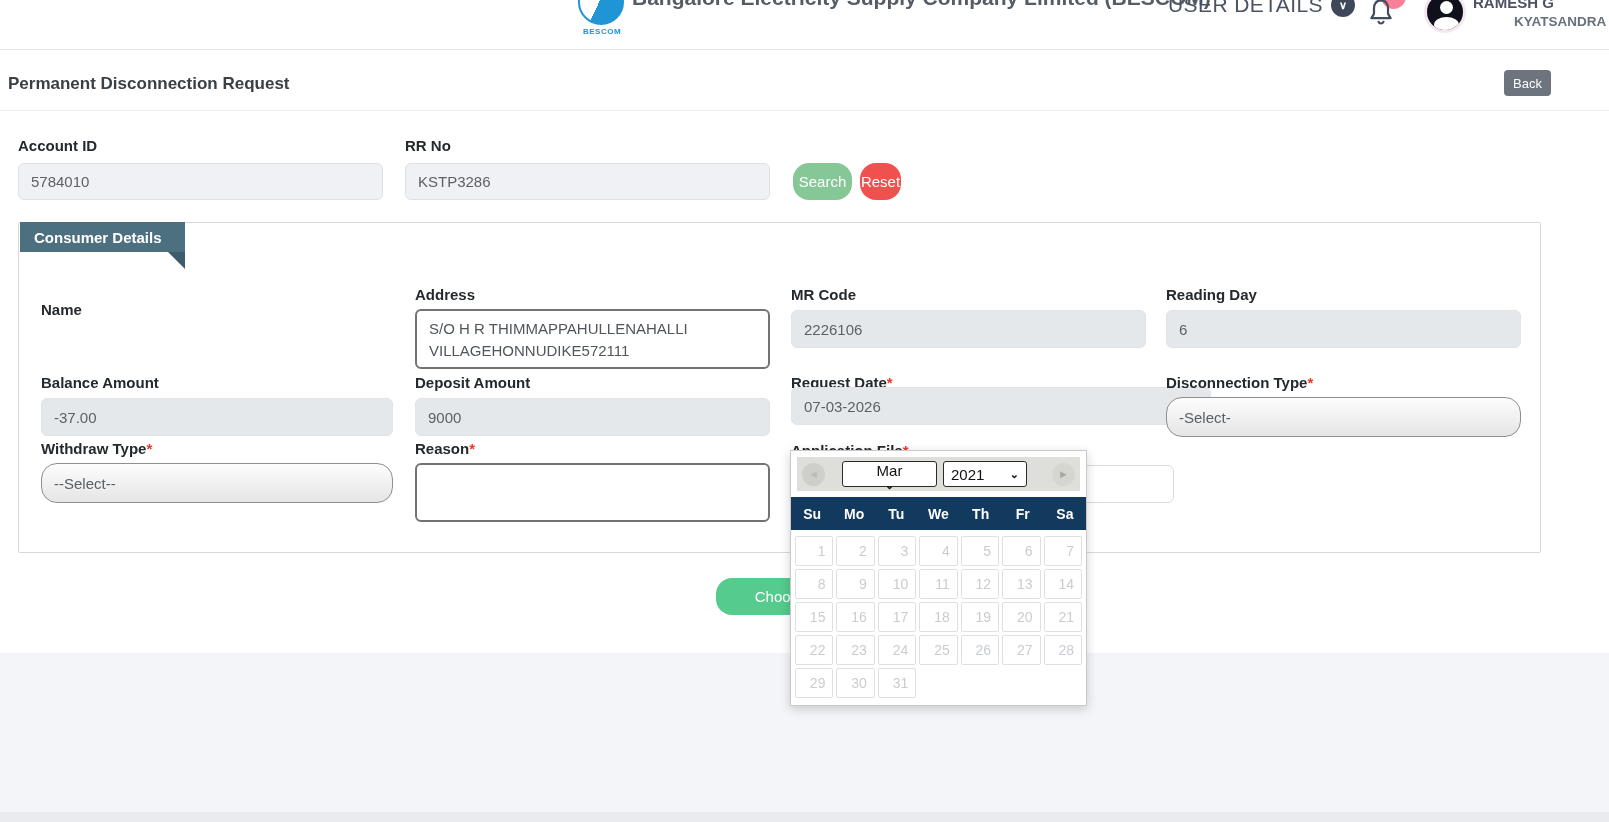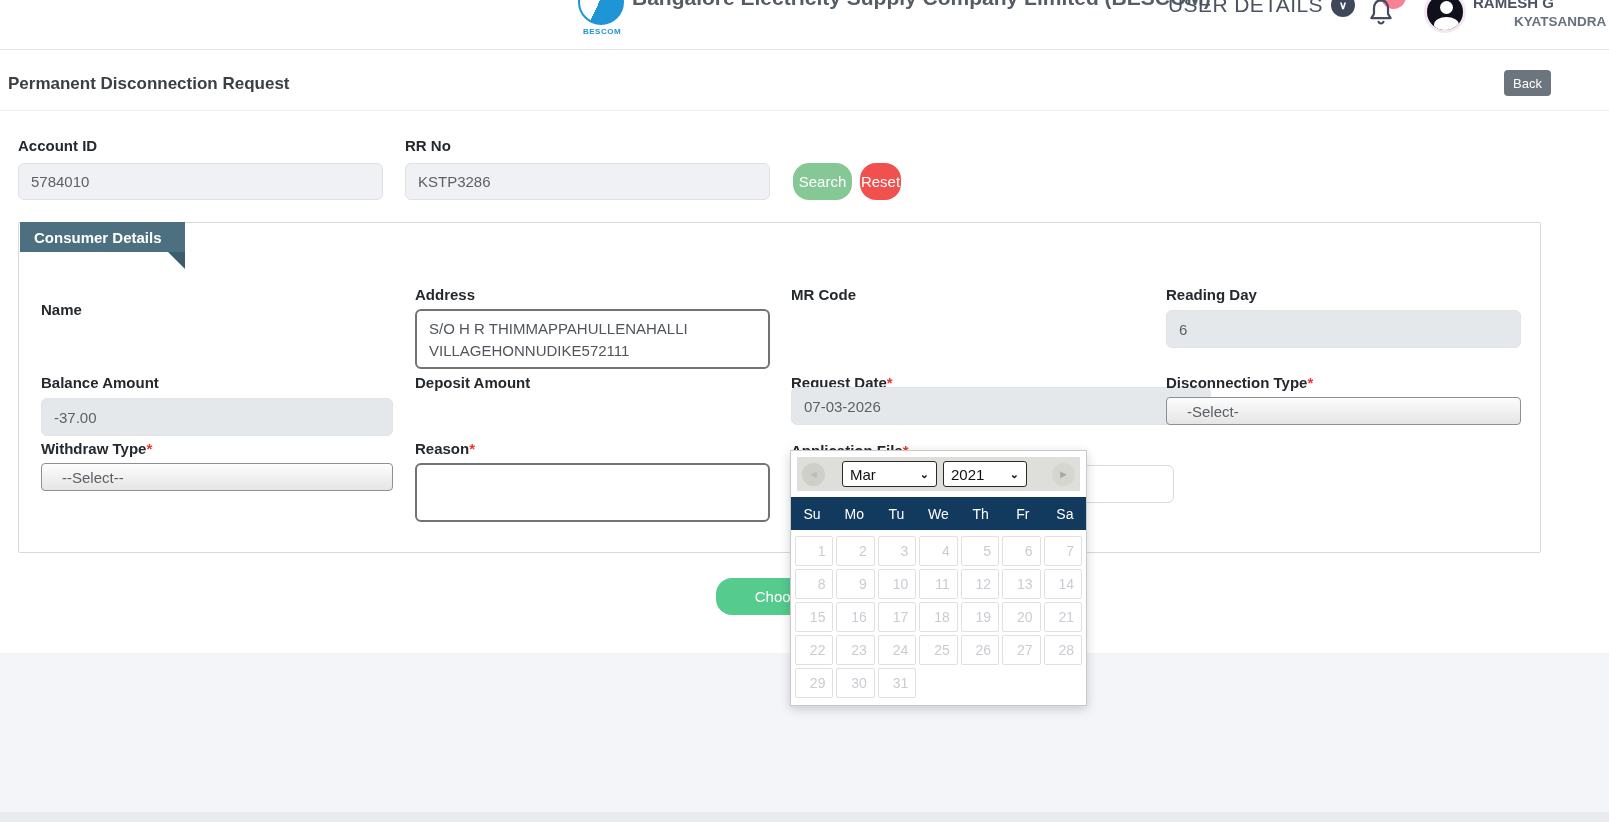--- a/index.html
+++ b/index.html
@@ -32,43 +32,43 @@
   .back-btn { position:absolute; left:1504px; top:70px; width:47px; height:26px; background:#6c757d; border:none; border-radius:4px; color:#fff; font-size:13px; font-family:inherit; cursor:pointer; }
 
   
   .lbl { position:absolute; font-size:15px; font-weight:700; color:#24292e; white-space:nowrap; }
   .req { color:#e8382f; }
   .inp { position:absolute; border-radius:6px; font-size:15px; padding:16px 12px; color:#5c6167; font-family:inherit; outline:none; }
   .inp.top { background:#f0f1f4; border:1px solid #dfe1e4; height:37px; }
   .inp.dis { background:#e5e8eb; border:1px solid #e0e3e7; height:38px; }
   .inp.white { background:#fff; border:1px solid #d8dce0; height:38px; }
   .ta { position:absolute; background:#fff; border:2px solid #737373; border-radius:6px; font-size:15px; color:#51565c; padding:7px 12px; line-height:1.45; font-family:inherit; resize:none; outline:none; }
-  .sel { position:absolute; height:28px; background:linear-gradient(#fdfdfd,#e5e5e5); border:1px solid #8f8f8f; border-radius:4px; font-size:15px; color:#5a5f64; display:flex; align-items:center; padding:0 20px; cursor:pointer; }
+  .sel { position:absolute; height:40px; background:linear-gradient(#fdfdfd,#e5e5e5); border:1px solid #8f8f8f; border-radius:16px; font-size:15px; color:#5a5f64; display:flex; align-items:center; padding:0 12px; cursor:pointer; }
   .btn { position:absolute; border:none; border-radius:16px; color:#fff; font-size:15px; font-family:inherit; cursor:pointer; display:flex; align-items:center; justify-content:center; }
 
   
   .card { position:absolute; left:18px; top:222px; width:1523px; height:331px; background:#fff; border:1px solid #d7dadd; border-radius:2px; }
   .tab { position:absolute; left:1px; top:-1px; width:165px; height:30px; background:#4d7080; color:#fff; font-size:15px; font-weight:700; display:flex; align-items:center; padding-left:14px; }
   .tab-tri { position:absolute; left:149px; top:29px; width:0; height:0; border-top:17px solid #3e5d6c; border-left:17px solid transparent; }
 
   
   .choose-btn { position:absolute; left:716px; top:578px; width:150px; height:37px; background:#55cb8d; z-index:2; }
 
   
   .cal { position:absolute; left:790px; top:450px; width:297px; background:#fff; border:1px solid #c9c9c9; box-shadow:0 3px 10px rgba(0,0,0,.18); z-index:5; padding-bottom:5px; }
   .cal-head { margin:6px; height:34px; background:#dedfdb; display:flex; align-items:center; }
   .cal-nav { width:23px; height:23px; border-radius:50%; display:flex; align-items:center; justify-content:center; font-size:11px; cursor:pointer; flex:0 0 auto; }
   .cal-nav.prev { margin-left:5px; background:#cfcfca; color:#bcbcb7; }
   .cal-nav.next { margin-right:5px; margin-left:auto; background:#d6d6d1; color:#a7a7a2; }
   .cal-sel { height:26px; background:#fff; border:1px solid #2b2b2b; border-radius:3px; display:flex; align-items:center; justify-content:space-between; font-size:15px; color:#111; padding:0 7px; cursor:pointer; }
   .cal-sel .chev { font-size:11px; font-weight:700; color:#111; }
-  .cal-sel.month { width:95px; margin-left:17px; }
+  .cal-sel.month { width:95px; margin-left:17px;flex-direction:column; }
   .cal-sel.year  { width:84px; margin-left:6px; }
   .cal-dhrow { display:grid; grid-template-columns:repeat(7,1fr); background:#12395e; height:33px; align-items:center; }
-  .cal-dh { color:#fff; font-weight:400; font-size:14px; text-align:center; }
+  .cal-dh { color:#fff; font-weight:700; font-size:14px; text-align:center; }
   .cal-grid { display:grid; grid-template-columns:repeat(7,1fr); gap:3px; padding:6px 4px 2px 4px; }
   .cal-cell { height:30px; border:1px solid #e0e0e0; background:#fff; color:#c9ccd1; font-size:14px; display:flex; align-items:center; justify-content:flex-end; padding-right:7px; border-radius:2px; }
   .cal-cell.empty { border:none; background:transparent; }
 </style>
 </head>
 <body>
 
 <div id="app">
   <div class="bg-gray"></div>
   <div class="bg-strip"></div>
@@ -113,28 +113,30 @@
   <div class="card">
     <div class="tab">Consumer Details</div>
     <div class="tab-tri"></div>
 
     <div class="lbl" style="left:22px; top:78px;text-align:right;">Name</div>
 
     <div class="lbl" style="left:396px; top:63px;">Address</div>
     <div class="ta" style="left:396px; top:86px; width:355px; height:60px;">S/O H R THIMMAPPAHULLENAHALLI VILLAGEHONNUDIKE572111</div>
 
     <div class="lbl" style="left:772px; top:63px;">MR Code</div>
+    <input class="inp dis" style="left: 772px; top: 87px; width: 355px;" readonly="" value="2226106">
 
     <div class="lbl" style="left:1147px; top:63px;">Reading Day</div>
     <input class="inp dis" style="left: 1147px; top: 87px; width: 355px;" readonly="" value="6">
 
     <div class="lbl" style="left:22px; top:151px;">Balance Amount</div>
     <input class="inp dis" style="left: 22px; top: 175px; width: 352px;" readonly="" value="-37.00">
 
     <div class="lbl" style="left:396px; top:151px;">Deposit Amount</div>
+    <input class="inp dis" style="left: 396px; top: 175px; width: 355px;" readonly="" value="9000">
 
     <div class="lbl" style="left:772px; top:151px;"><span>Request Date</span><span class="req">*</span></div>
     <input class="inp dis" style="left: 772px; top: 164px; width: 420px;" readonly="" value="07-03-2026">
 
     <div class="lbl" style="left:1147px; top:151px;"><span>Disconnection Type</span><span class="req">*</span></div>
     <div class="sel" style="left:1147px; top:174px; width:355px;">-Select-</div>
 
     <div class="lbl" style="left:22px; top:217px;"><span>Withdraw Type</span><span class="req">*</span></div>
     <div class="sel" style="left:22px; top:240px; width:352px;">--Select--</div>
 

